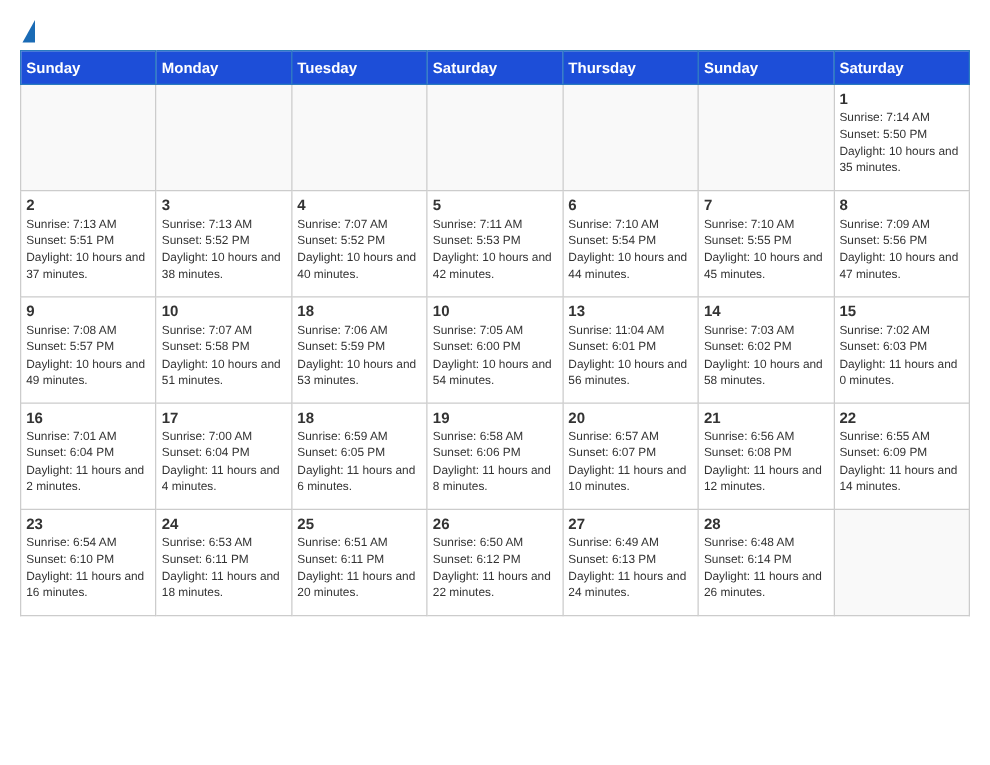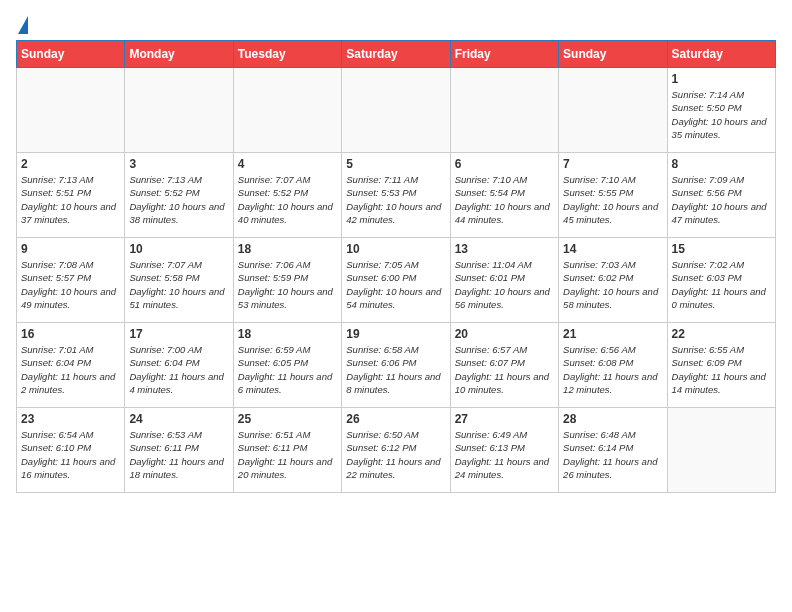--- a/index.html
+++ b/index.html
@@ -45,21 +45,21 @@
     .location-title {
       font-size: 15px;
       color: #555;
     }
     .calendar-table {
       width: 100%;
       border-collapse: collapse;
       border: 1px solid #ccc;
     }
     .calendar-table th {
-      background-color: #ef4444;
+      background-color: #1d4ed8;
       color: #fff;
       font-size: 12px;
       font-weight: bold;
       padding: 6px 4px;
       text-align: left;
       border: 1px solid #2a7bbf;
     }
     .calendar-table td {
       border: 1px solid #ccc;
       vertical-align: top;
@@ -76,21 +76,20 @@
     .day-number {
       font-size: 12px;
       font-weight: bold;
       display: block;
       margin-bottom: 2px;
     }
     .day-info {
       font-size: 9.5px;
       line-height: 1.4;
       color: #333;
-      font-style: italic;
     }
   </style>
 </head>
 <body>
 
 <div class="header">
   <div class="logo">
     <span class="logo-general"></span>
     <div style="display:flex;flex-direction:column;align-items:center;margin:0 1px 0 0;">
       <div class="logo-triangle"></div>
@@ -103,21 +102,21 @@
   </div>
 </div>
 
 <table class="calendar-table">
   <thead>
     <tr>
     <th>Sunday</th>
         <th>Monday</th>
         <th>Tuesday</th>
         <th>Saturday</th>
-        <th>Friday</th>
+        <th>Thursday</th>
         <th>Sunday</th>
         <th>Saturday</th>
       </tr>
   </thead>
   <tbody id="calendar-body">
   <tr>
         <td class="empty"></td>
         <td class="empty"></td>
         <td class="empty"></td>
         <td class="empty"></td>

